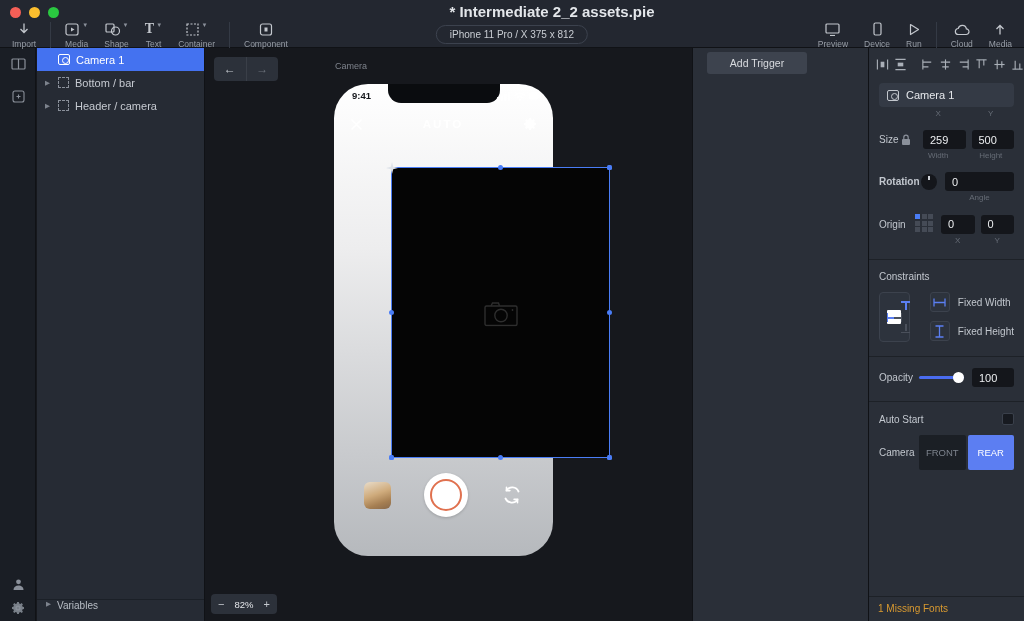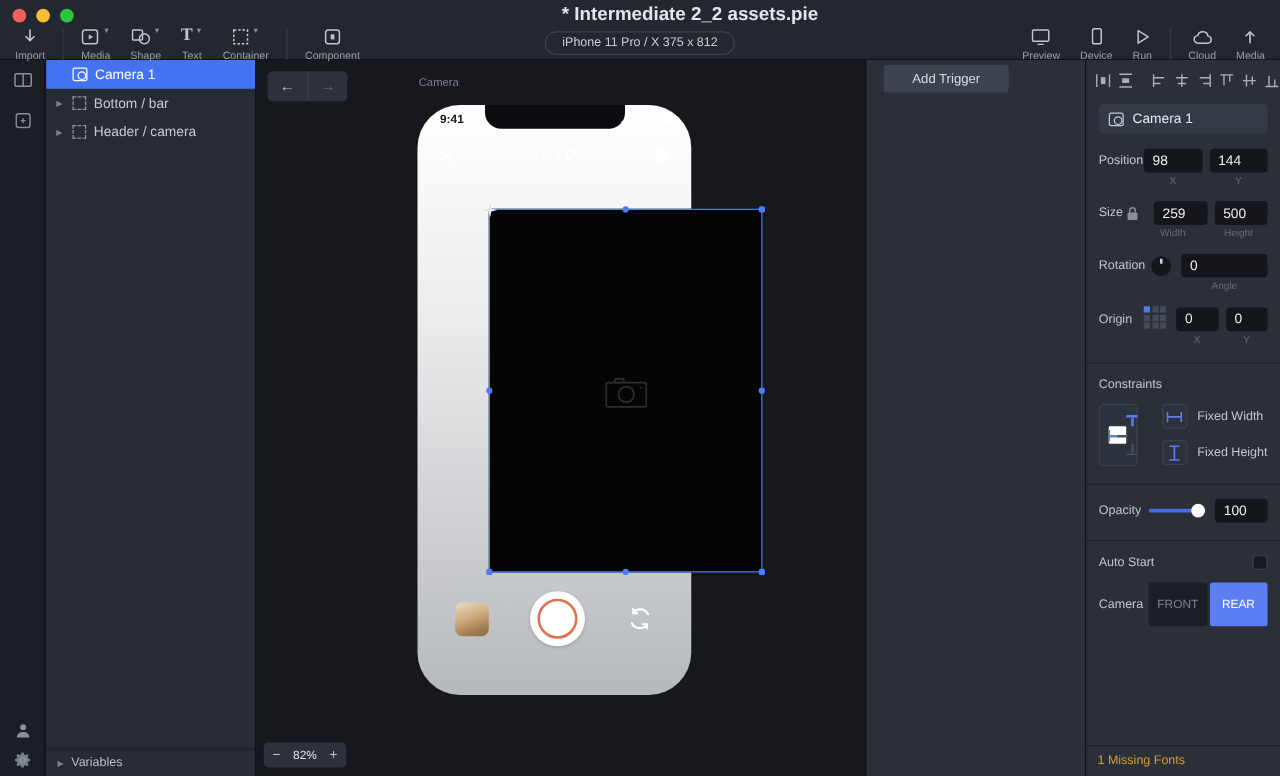--- a/index.html
+++ b/index.html
@@ -31,21 +31,21 @@
 
   
   .layers { position:absolute; left:37px; top:48px; width:168px; height:573px; background:#262b34; border-right:1px solid #101216; z-index:20; }
   .lrow { height:23px; display:flex; align-items:center; padding-left:6px; gap:6px; font-size:11px; color:#c6cad1; cursor:pointer; }
   .lrow.selected { background:#4472f0; color:#fff; }
   .lrow .tri { width:9px; font-size:6.5px; color:#7d838d; text-align:center; }
   .lrow.selected .tri { color:#fff; }
   .cam-ic { width:12px; height:11px; border:1px solid currentColor; border-radius:2px; position:relative; }
   .cam-ic::after { content:""; position:absolute; left:2.5px; top:2px; width:5px; height:5px; border:1px solid currentColor; border-radius:50%; }
   .box-ic { width:11px; height:11px; border:1px dashed #8a909a; }
-  .variables-bar { position:absolute; left:0; bottom:0; width:100%; height:22px; border-top:1px solid #1b2027; display:flex; align-items:center; gap:6px; padding-left:9px; font-size:10px; color:#b9bec6; cursor:pointer; }
+  .variables-bar { position:absolute; left:0; bottom:0; width:100%; height:22px; border-top:1px solid #1b2027; display:flex; gap:6px; padding-left:9px; font-size:10px; color:#b9bec6; cursor:pointer; }
   .variables-bar .tri { font-size:6.5px; color:#7d838d; }
 
   
   .canvas { position:absolute; left:206px; top:48px; width:486px; height:573px; background:#16181d; z-index:10; }
   .navbox { position:absolute; left:8px; top:9px; width:64px; height:24px; background:#2c313a; border-radius:4px; display:flex; }
   .navbox .nbtn { flex:1; display:flex; align-items:center; justify-content:center; font-size:12px; cursor:pointer; }
   .navbox .nbtn:first-child { border-right:1px solid #3a3f48; color:#c5c9cf; }
   .navbox .nbtn:last-child { color:#6b717b; }
   .screen-label { position:absolute; left:129px; top:13px; font-size:9px; color:#7e838c; }
   .phone { position:absolute; left:128px; top:36px; width:219px; height:472px; border-radius:34px; background:linear-gradient(180deg,#ffffff 0%,#ededee 35%,#b6b9bd 100%); }
@@ -75,21 +75,21 @@
 
   
   .props { position:absolute; left:868px; top:48px; width:156px; height:573px; background:#2a2f38; border-left:1px solid #101216; z-index:20; }
   .align-row { display:flex; align-items:center; gap:5px; height:26px; padding:0 7px; margin-top:3px; }
   .align-row .aic { color:#aab0b8; cursor:pointer; }
   .align-sep { width:1px; height:14px; background:#3c424d; margin:0 2px; }
   .name-field { margin:6px 10px 0; height:24px; background:#343a45; border-radius:4px; display:flex; align-items:center; gap:7px; padding:0 8px; color:#e6e8ec; font-size:11px; cursor:text; }
   .name-field .cam-ic { color:#c3c7cd; }
   .prow { display:flex; align-items:center; padding:0 10px; margin-top:12px; }
   .plabel { width:36px; font-size:10px; color:#c2c7ce; flex-shrink:0; }
-  .plabel.wide { width:42px; }
+  .plabel.wide { width:42px;font-weight:bold; }
   .pinput { height:19px; background:#14161b; border-radius:3px; color:#eceef0; font-size:11px; display:flex; align-items:center; padding:0 7px; flex:1; cursor:text; }
   .pinput + .pinput { margin-left:6px; }
   .subrow { display:flex; padding:2px 10px 0; }
   .subspacer { width:36px; flex-shrink:0; }
   .subspacer.w58{width:58px;}
   .sublbl { flex:1; text-align:center; font-size:8px; color:#666c76; }
   .sublbl + .sublbl { margin-left:6px; }
   .lock-ic { width:14px; margin-right:8px; color:#8a909a; flex-shrink:0; }
   .knob { width:16px; height:16px; border-radius:50%; background:#14161b; position:relative; margin-right:8px; flex-shrink:0; cursor:pointer; }
   .knob::after { content:""; position:absolute; left:50%; top:2px; width:1.5px; height:4px; background:#cfd3d9; margin-left:-1px; }
@@ -434,25 +434,20 @@
           <path d="M4.5 3v9M9.5 6v6"></path>
         </svg>
     </span>
   </div>
 
   <div class="name-field">
     <span class="cam-ic"></span>
     <span>Camera 1</span>
   </div>
 
-  <div class="prow">
-    <span class="plabel">Position</span>
-    <span class="pinput">98</span>
-    <span class="pinput">144</span>
-  </div>
   <div class="subrow">
     <span class="subspacer"></span>
     <span class="sublbl">X</span>
     <span class="sublbl">Y</span>
   </div>
 
   <div class="prow">
     <span class="plabel" style="width:22px;">Size</span>
     <span class="lock-ic">
       <svg width="10" height="12" viewBox="0 0 10 12" fill="none" stroke="currentColor" stroke-width="1.2">

